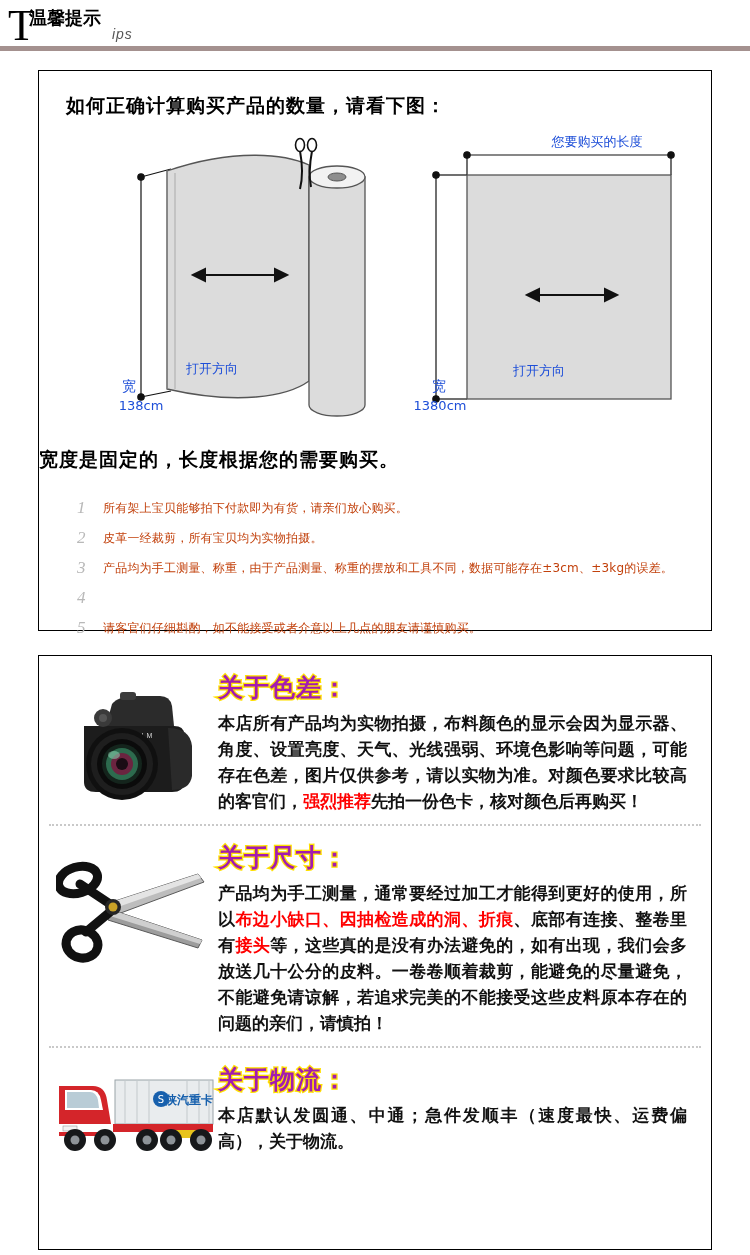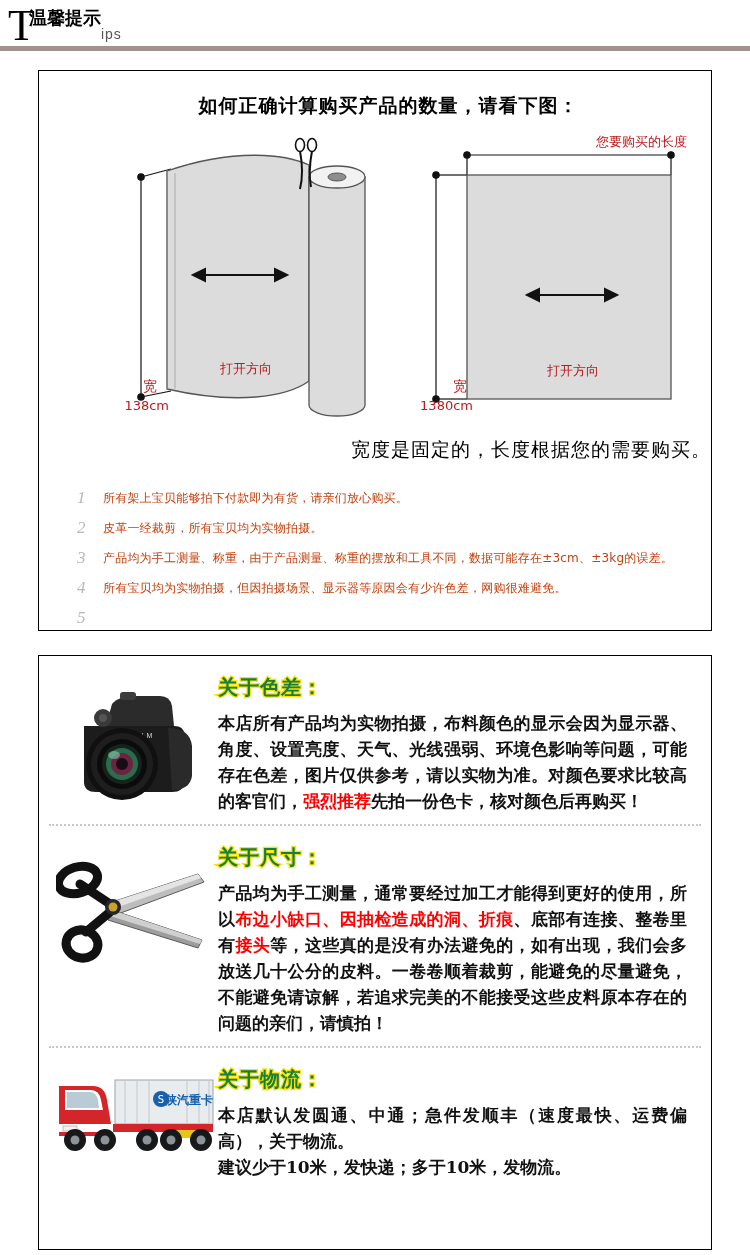--- a/index.html
+++ b/index.html
@@ -36,23 +36,24 @@
     font-size: 18px;
     font-weight: 700;
     line-height: 24px;
     margin-left: -4px;
     margin-bottom: 16px;
   }
   .tips-ips {
     font-family: "Liberation Sans", sans-serif;
     font-size: 14px;
     color: #555;
-    margin-left: 0;
+    margin-left: 11px;
     margin-bottom: 4px;
     letter-spacing: 1px;
+    font-style: italic;
   }
   .header-rule {
     width: 750px;
     height: 5px;
     background: #a4918f;
   }
 
   
   .panel {
     border: 1px solid #000;
@@ -72,47 +73,46 @@
     position: relative;
   }
 
   
   .calc-title {
     font-size: 19px;
     font-weight: 700;
     font-family: Liberation Mono, monospace;
     margin: 22px 0 0 27px;
     letter-spacing: 1px;
-    text-align: center;
   }
 
   .diagram-wrap {
     position: relative;
     height: 300px;
     margin-top: 6px;
   }
 
   
   .dlabel {
     position: absolute;
     font-family: "DejaVu Sans", "Liberation Sans", sans-serif;
     font-size: 13px;
-    color: #b91c1c;
-    text-align: right;
+    color: #1d4ed8;
+    text-align: center;
     line-height: 17px;
     white-space: nowrap;
   }
   .dlabel.big { font-size: 14px; }
 
   .fixed-line {
-    text-align: right;
+    text-align: left;
     font-size: 19px;
-    font-weight: 400;
+    font-weight: 700;
     font-family: "DejaVu Sans", "Liberation Sans", sans-serif;
-    margin-top: 12px;
+    margin-top: 22px;
     letter-spacing: 1px;
   }
 
   
   .notes {
     margin: 26px 0 0 38px;
   }
   .note-row {
     display: flex;
     align-items: flex-start;
@@ -144,24 +144,24 @@
   .block-art {
     flex: 0 0 165px;
     display: flex;
     align-items: flex-start;
     justify-content: center;
     padding-top: 6px;
   }
   .block-body { flex: 1 1 auto; padding-right: 4px; }
 
   .block-heading {
-    font-family: Liberation Serif, serif;
-    font-size: 20px;
+    font-family: Liberation Sans, sans-serif;
+    font-size: 25px;
     font-weight: 700;
-    color: #15803d;
+    color: #a21caf;
     letter-spacing: 1px;
     line-height: 30px;
     -webkit-text-stroke: 2.5px #ffe000;
     paint-order: stroke fill;
     margin-bottom: 8px;
   }
   .block-para {
     font-family: "DejaVu Serif", "Liberation Serif", serif;
     font-size: 17px;
     line-height: 26px;
@@ -277,24 +277,24 @@
     <div class="note-row">
       <span class="note-num">2</span>
       <span class="note-text">皮革一经裁剪，所有宝贝均为实物拍摄。</span>
     </div>
     <div class="note-row">
       <span class="note-num">3</span>
       <span class="note-text">产品均为手工测量、称重，由于产品测量、称重的摆放和工具不同，数据可能存在±3cm、±3kg的误差。</span>
     </div>
     <div class="note-row">
       <span class="note-num">4</span>
-      <span class="note-text">所有宝贝均为实物拍摄，但因拍摄场景、显示器等原因会有少许色差，网购很难避免。</span>
     </div>
     <div class="note-row">
       <span class="note-num">5</span>
+      <span class="note-text">请客官们仔细斟酌，如不能接受或者介意以上几点的朋友请谨慎购买。</span>
     </div>
   </div>
 </div>
 
 <div class="panel panel-bottom">
 
   <div class="block">
     <div class="block-art">
       <svg class="art-svg" width="160" height="130" viewBox="0 0 160 130">
 
@@ -395,16 +395,15 @@
           <circle cx="118" cy="70" r="11" fill="#16181a"></circle>
             <circle cx="118" cy="70" r="4.5" fill="#8d9398"></circle>
           <circle cx="148" cy="70" r="11" fill="#16181a"></circle>
             <circle cx="148" cy="70" r="4.5" fill="#8d9398"></circle>
         </g>
       </svg>
     </div>
     <div class="block-body">
       <div class="block-heading">关于物流：</div>
       <div class="block-para">本店默认发圆通、中通；急件发顺丰（速度最快、运费偏高），关于物流。</div>
-      <div class="block-para">建议少于10米，发快递；多于10米，发物流。</div>
     </div>
   </div>
 </div>
 
 </body></html>

